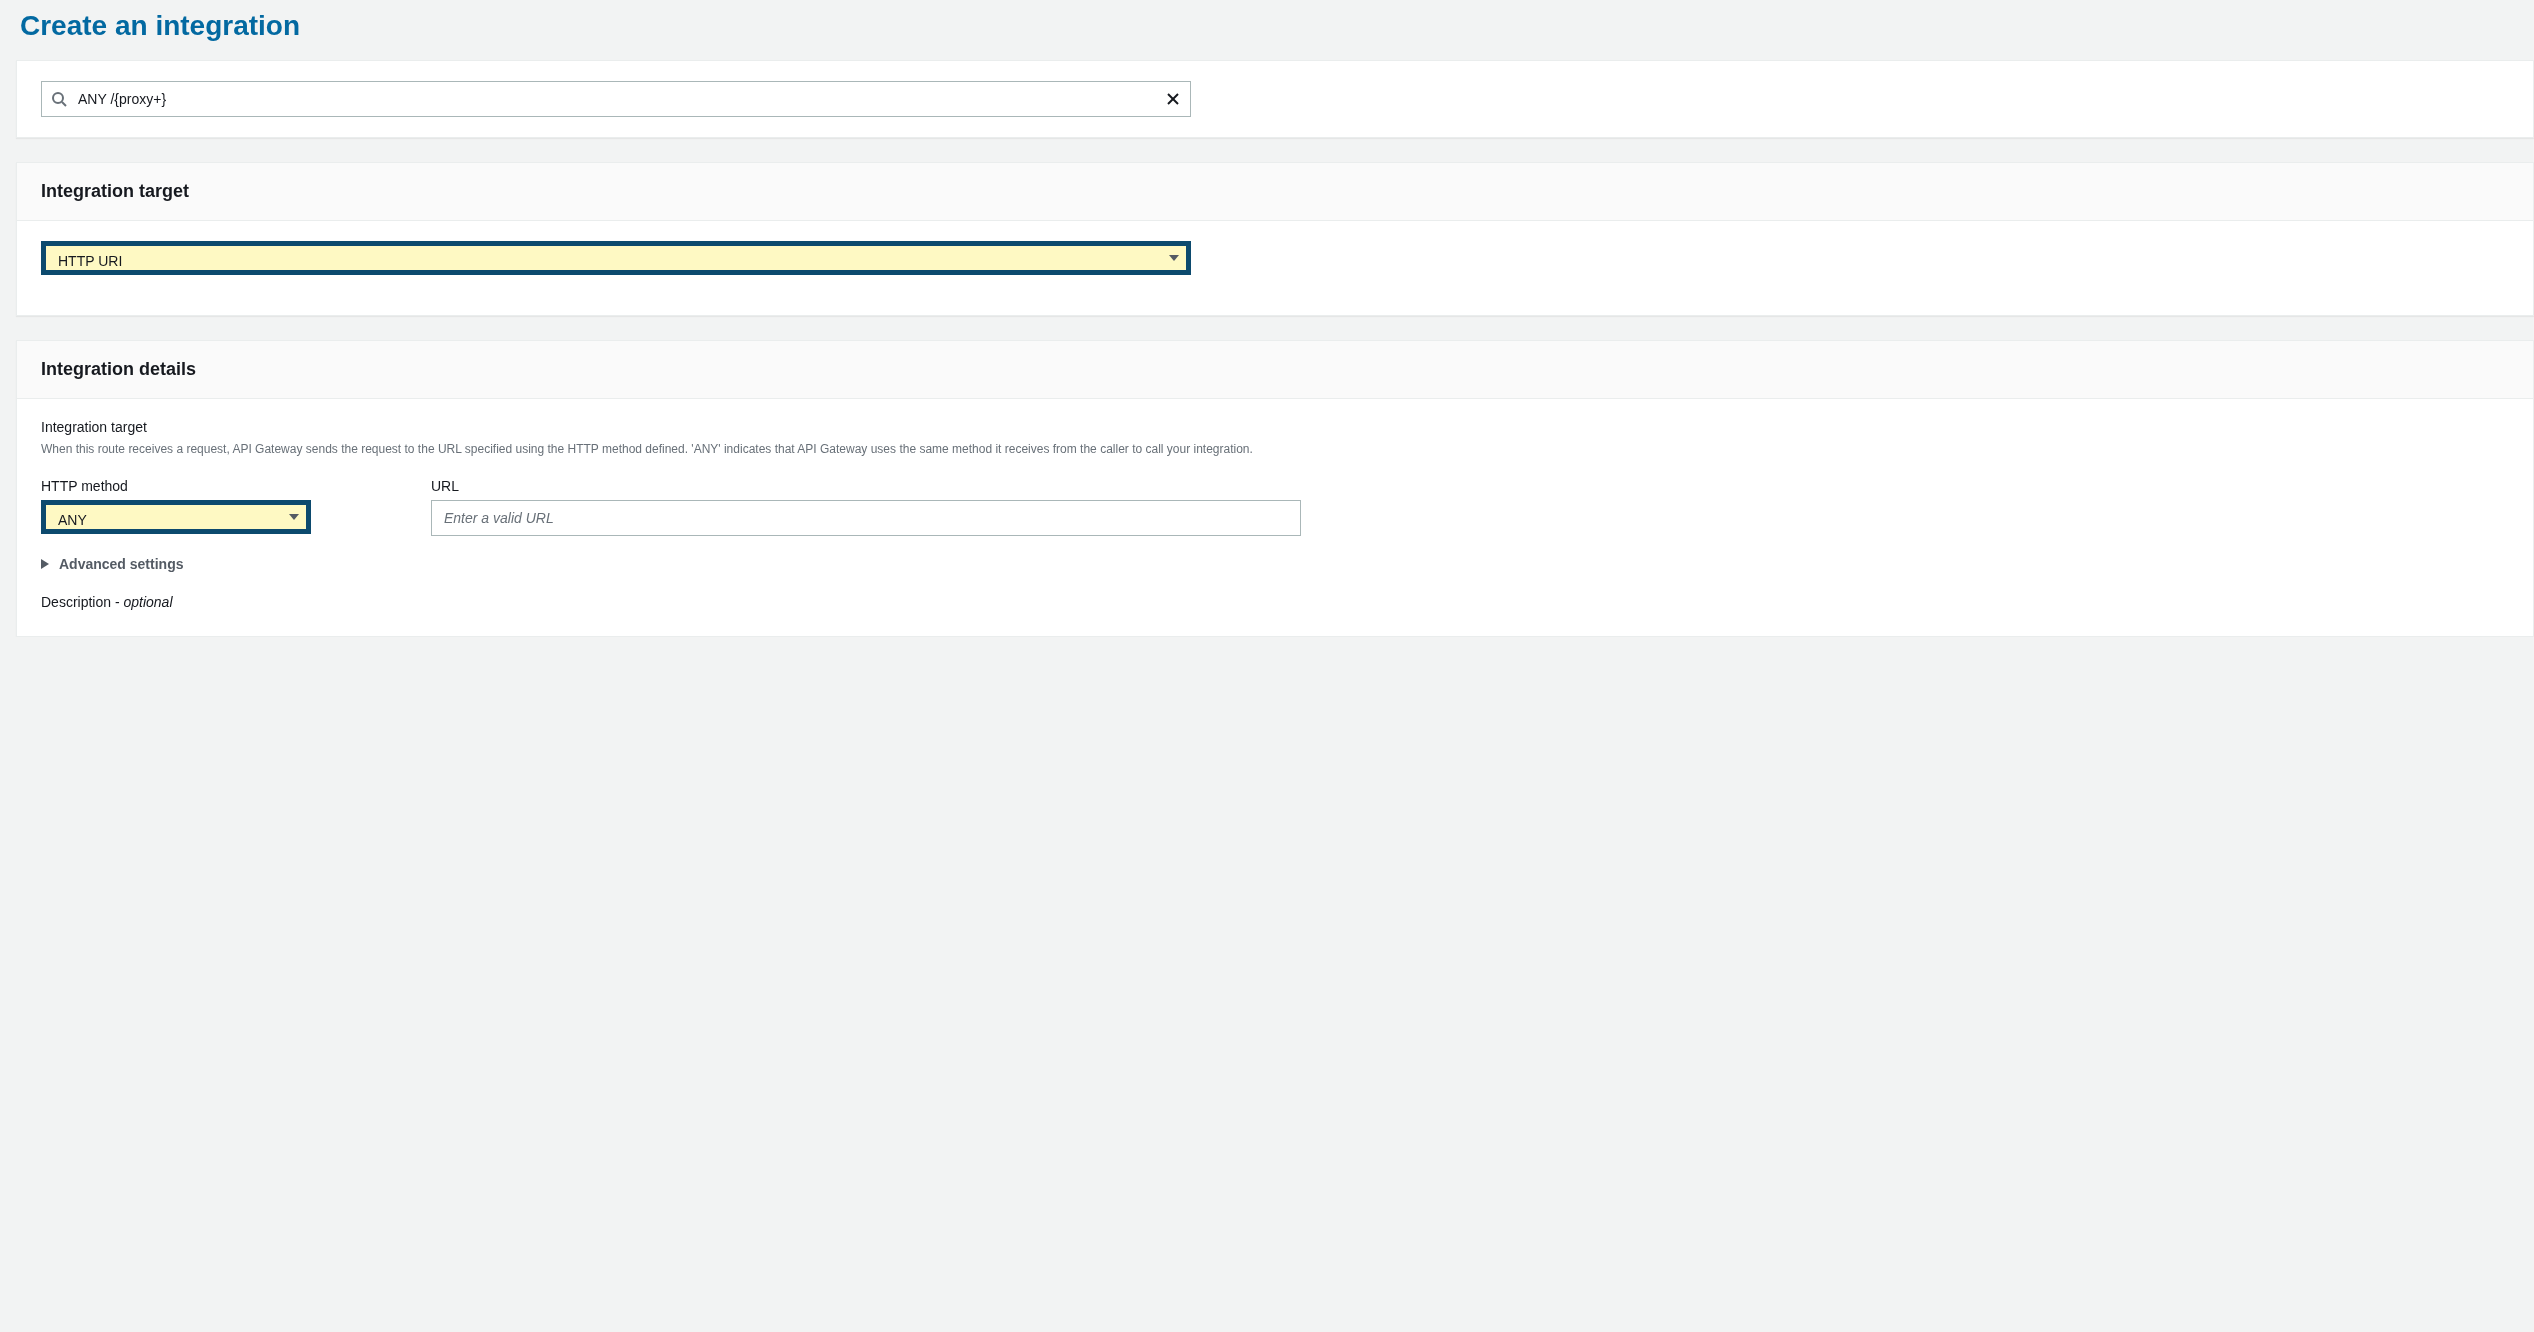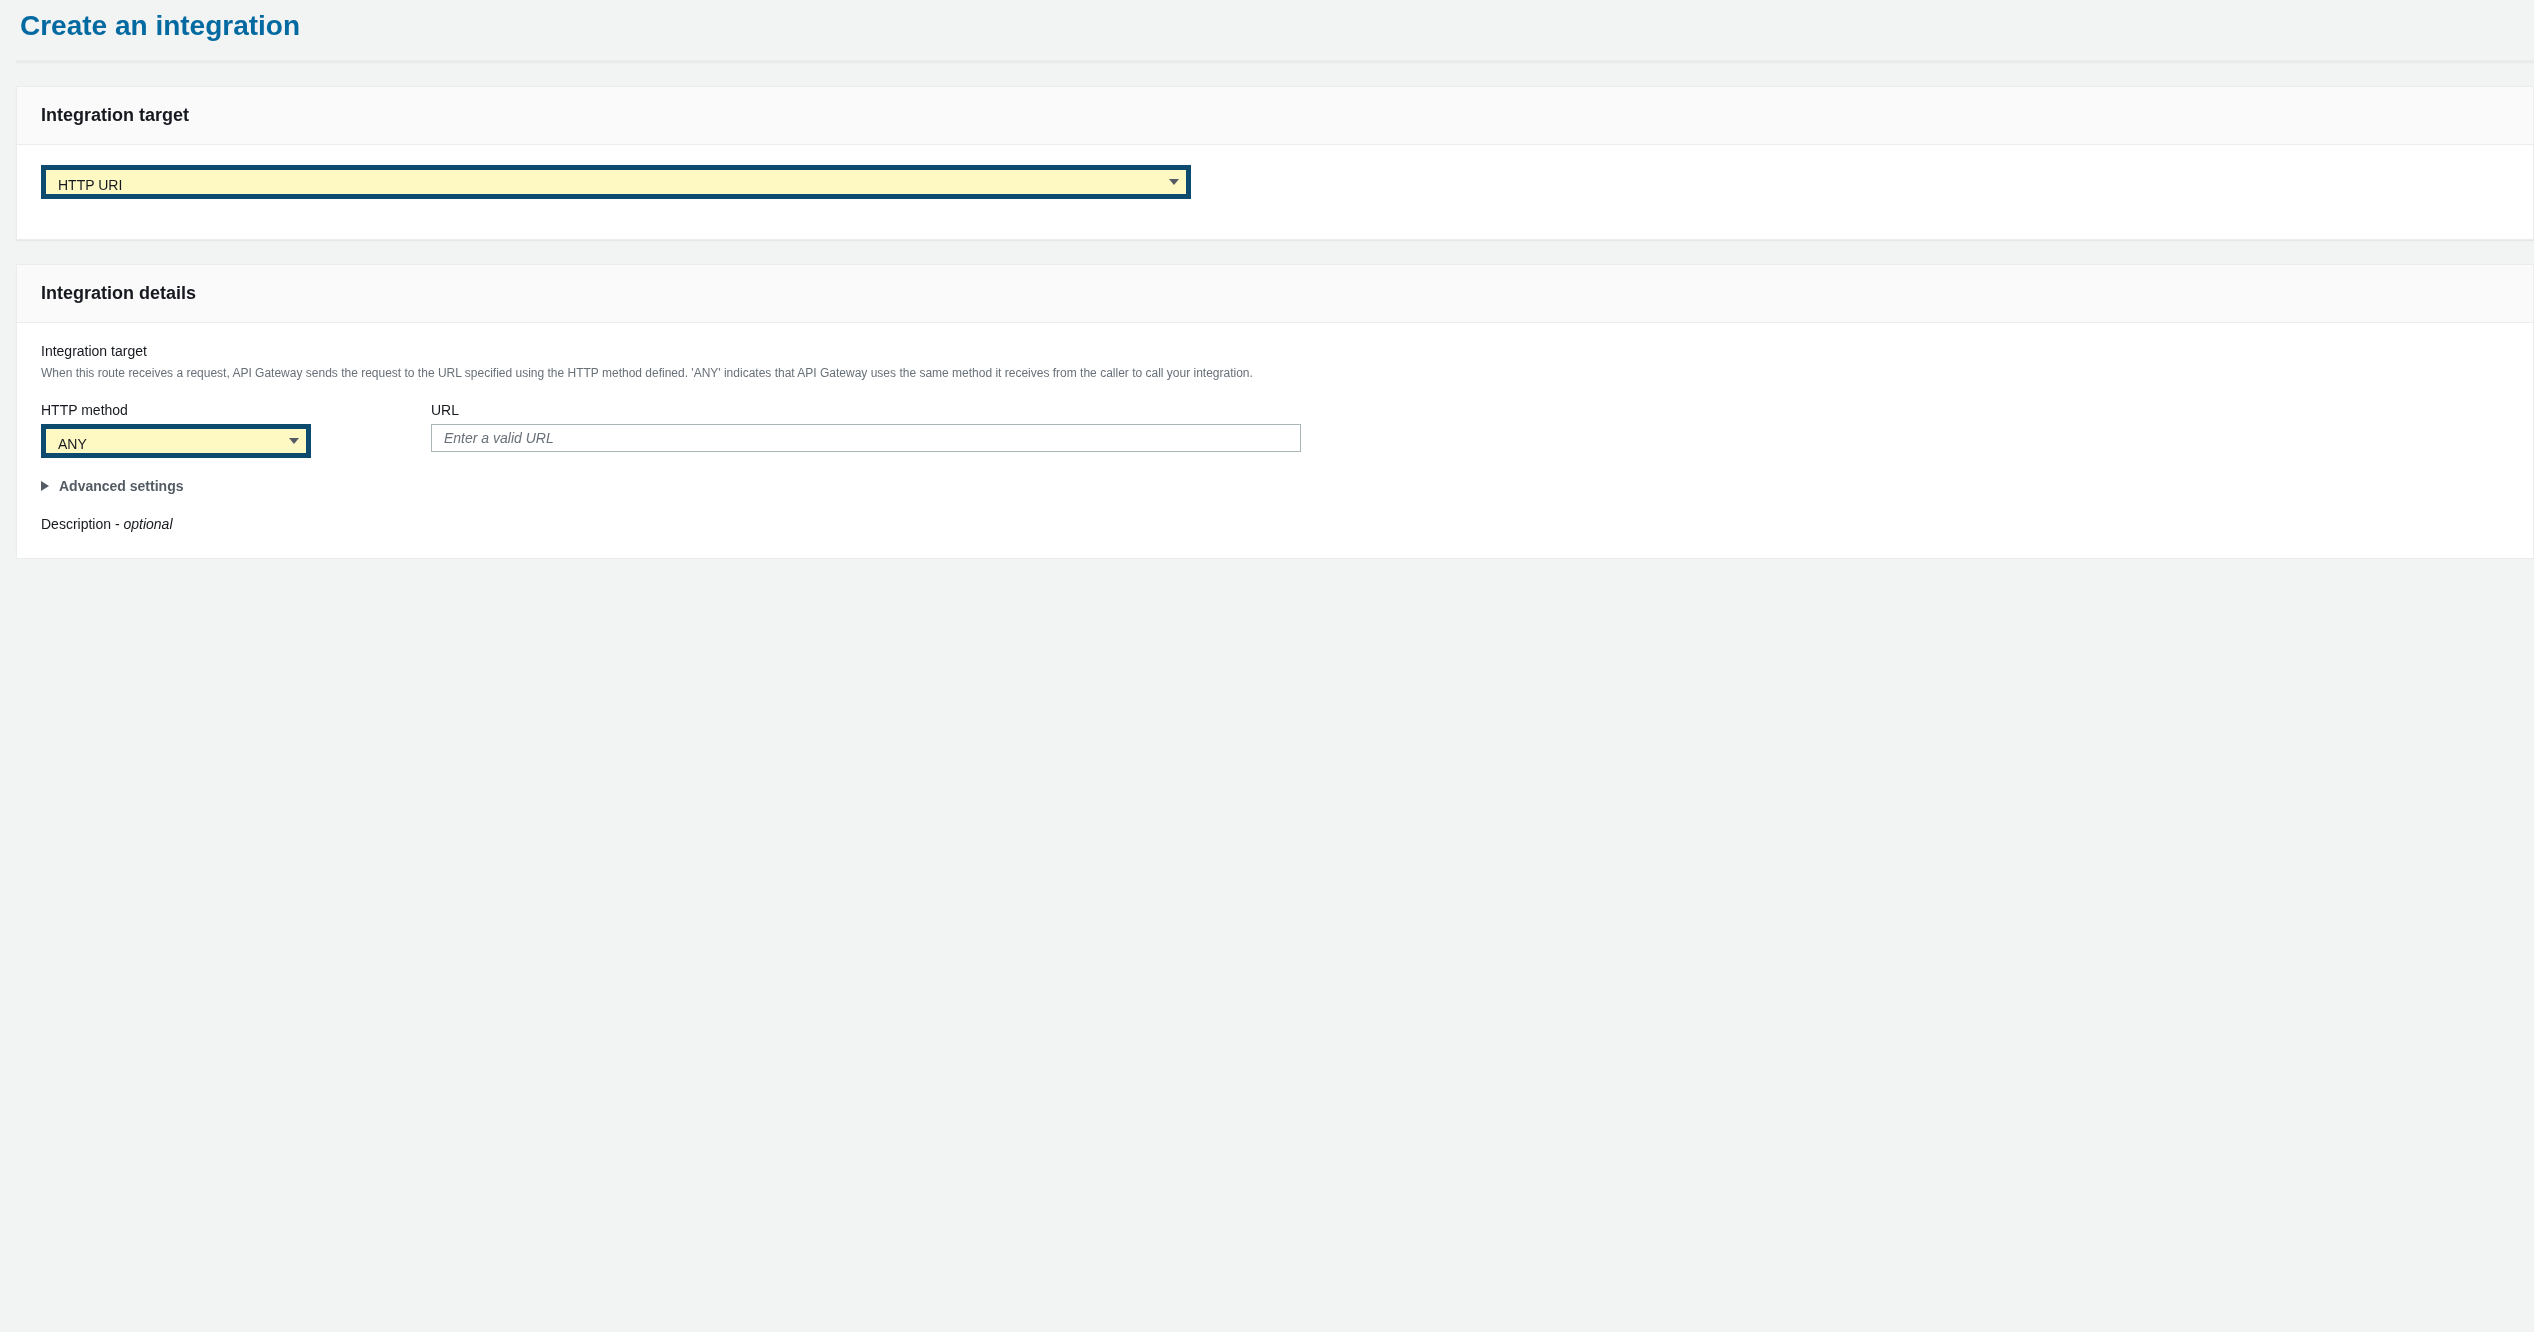--- a/index.html
+++ b/index.html
@@ -113,21 +113,21 @@
       margin-bottom: 20px;
       max-width: 1260px;
     }
     .col-method { width: 270px; flex: none; }
     .col-url { flex: 1; }
     .text-input {
       width: 100%;
       padding: 7px 12px;
       border: 1px solid #aab7b8;
       font-size: 14px;
-      height: 28px;
+      height: 36px;
       color: #16191f;
       font-style: normal;
     }
     .text-input::placeholder {
       font-style: italic;
       color: #687078;
     }
     .expandable {
       display: flex;
       align-items: center;
@@ -149,20 +149,37 @@
     }
     svg { display: block; }
   </style>
 </head>
 <body>
 
 <div class="page">
   <h1 class="page-title">Create an integration</h1>
 
   <div class="panel">
+    <div class="panel-body">
+      <div class="search-box">
+        <span class="search-icon">
+          <svg viewBox="0 0 16 16" width="16" height="16" fill="none" stroke="currentColor" stroke-width="2">
+            <circle cx="7" cy="7" r="5"></circle>
+            <line x1="11" y1="11" x2="15" y2="15"></line>
+          </svg>
+        </span>
+        <input type="text" value="ANY /{proxy+}" style="">
+        <span class="clear-icon">
+          <svg viewBox="0 0 16 16" width="16" height="16" fill="none" stroke="currentColor" stroke-width="2">
+            <line x1="3" y1="3" x2="13" y2="13"></line>
+            <line x1="13" y1="3" x2="3" y2="13"></line>
+          </svg>
+        </span>
+      </div>
+    </div>
   </div>
 
   <div class="panel">
     <div class="panel-header">
       <h2>Integration target</h2>
     </div>
     <div class="panel-body">
       <div class="field-group">
         <div class="select-wrap">
           <div class="select-like">HTTP URI</div>

